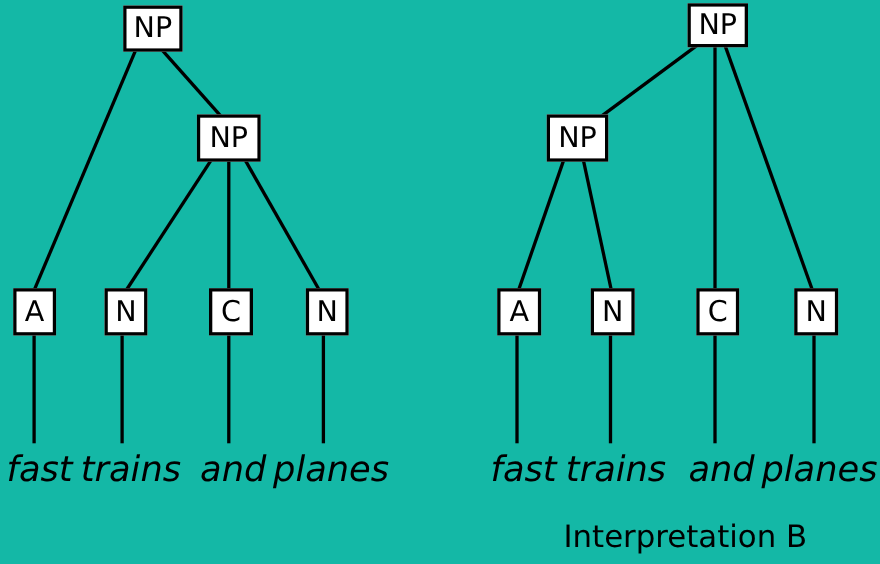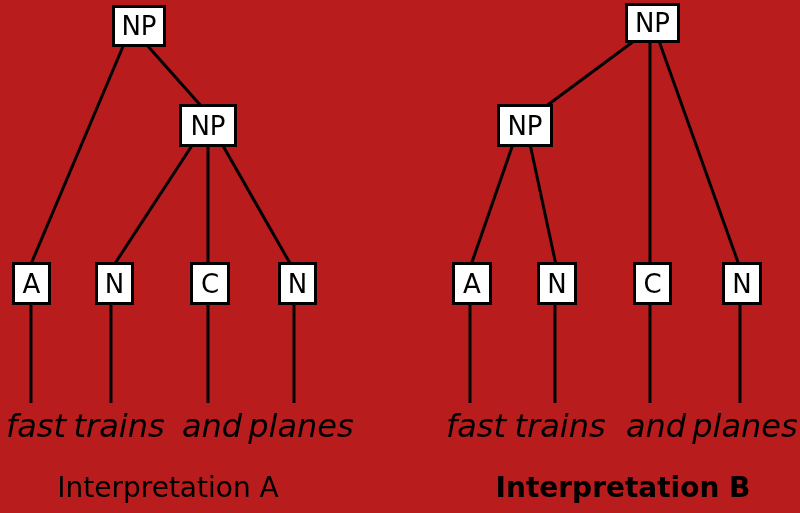--- a/index.html
+++ b/index.html
@@ -1,20 +1,20 @@
 <!DOCTYPE html>
 <html><head>
 <meta charset="utf-8">
 <style>
   html, body { margin: 0; padding: 0; }
   .canvas {
     position: relative;
     width: 800px;
     height: 513px;
-    background: #b91c1c;
+    background: #14b8a6;
     font-family: "DejaVu Sans", "Liberation Sans", sans-serif;
     color: #000000;
     overflow: hidden;
   }
   .edges {
     position: absolute;
     left: 0; top: 0;
     width: 800px; height: 513px;
   }
   .edges line {
@@ -81,29 +81,28 @@
   <div class="node" style="left:12px;  top:262px; width:39px; height:43px;">A</div>
   <div class="node" style="left:95px;  top:262px; width:39px; height:43px;">N</div>
   <div class="node" style="left:190px; top:262px; width:40px; height:43px;">C</div>
   <div class="node" style="left:278px; top:262px; width:39px; height:43px;">N</div>
 
   <div class="word" style="left:36px;">fast</div>
   <div class="word" style="left:119px;">trains</div>
   <div class="word" style="left:212px;">and</div>
   <div class="word" style="left:301px;">planes</div>
 
-  <div class="caption" style="left:168px;">Interpretation A</div>
 
   <div class="node" style="left:625px; top:3px;   width:55px; height:40px;">NP</div>
   <div class="node" style="left:497px; top:104px; width:56px; height:43px;">NP</div>
   <div class="node" style="left:452px; top:262px; width:40px; height:43px;">A</div>
   <div class="node" style="left:537px; top:262px; width:40px; height:43px;">N</div>
   <div class="node" style="left:633px; top:262px; width:39px; height:43px;">C</div>
   <div class="node" style="left:722px; top:262px; width:40px; height:43px;">N</div>
 
   <div class="word" style="left:476px;">fast</div>
   <div class="word" style="left:560px;">trains</div>
   <div class="word" style="left:656px;">and</div>
   <div class="word" style="left:745px;">planes</div>
 
-  <div class="caption" style="left:623px;font-weight:bold;">Interpretation B</div>
+  <div class="caption" style="left:623px;">Interpretation B</div>
 
 </div>
 
 </body></html>

